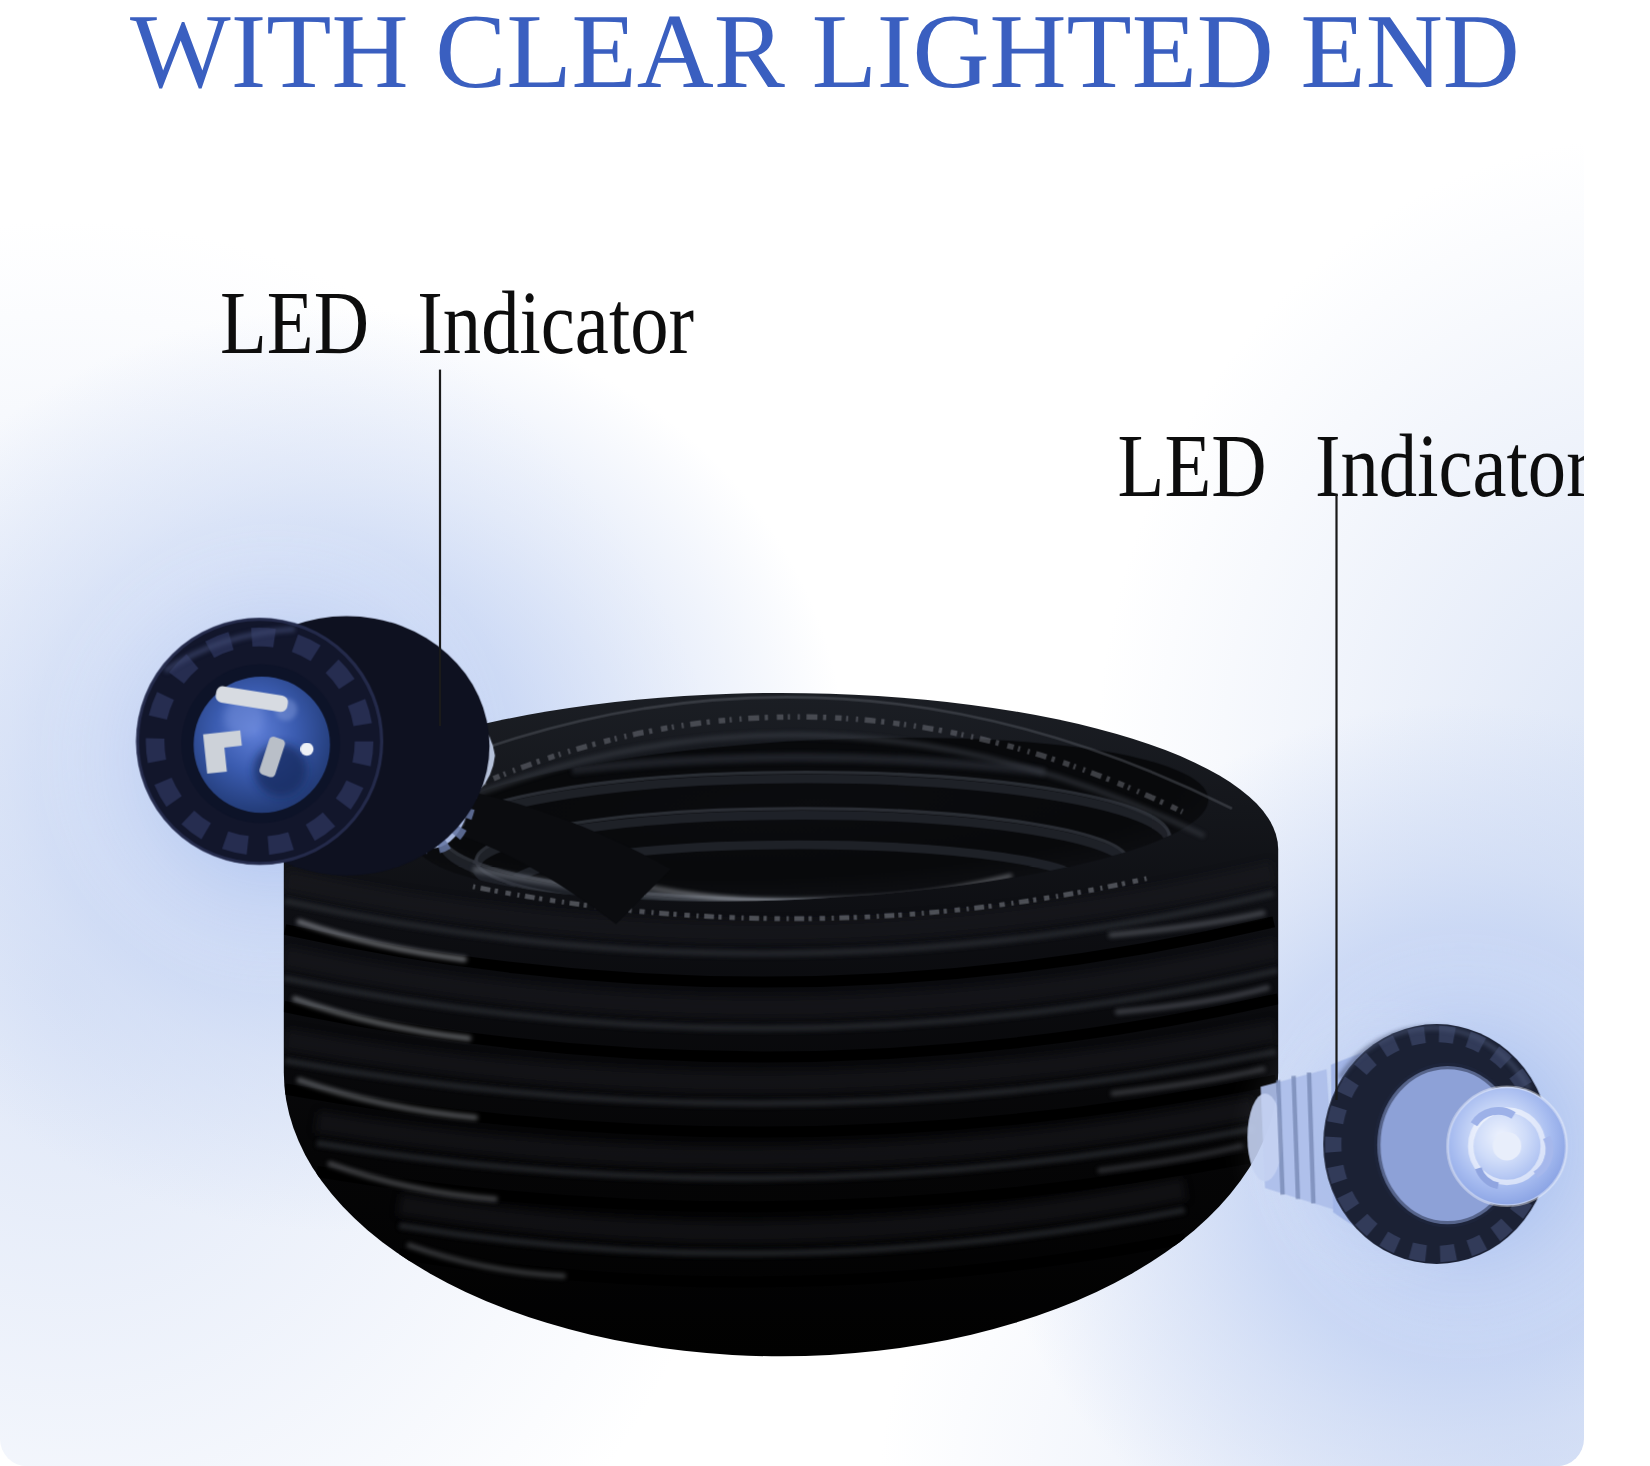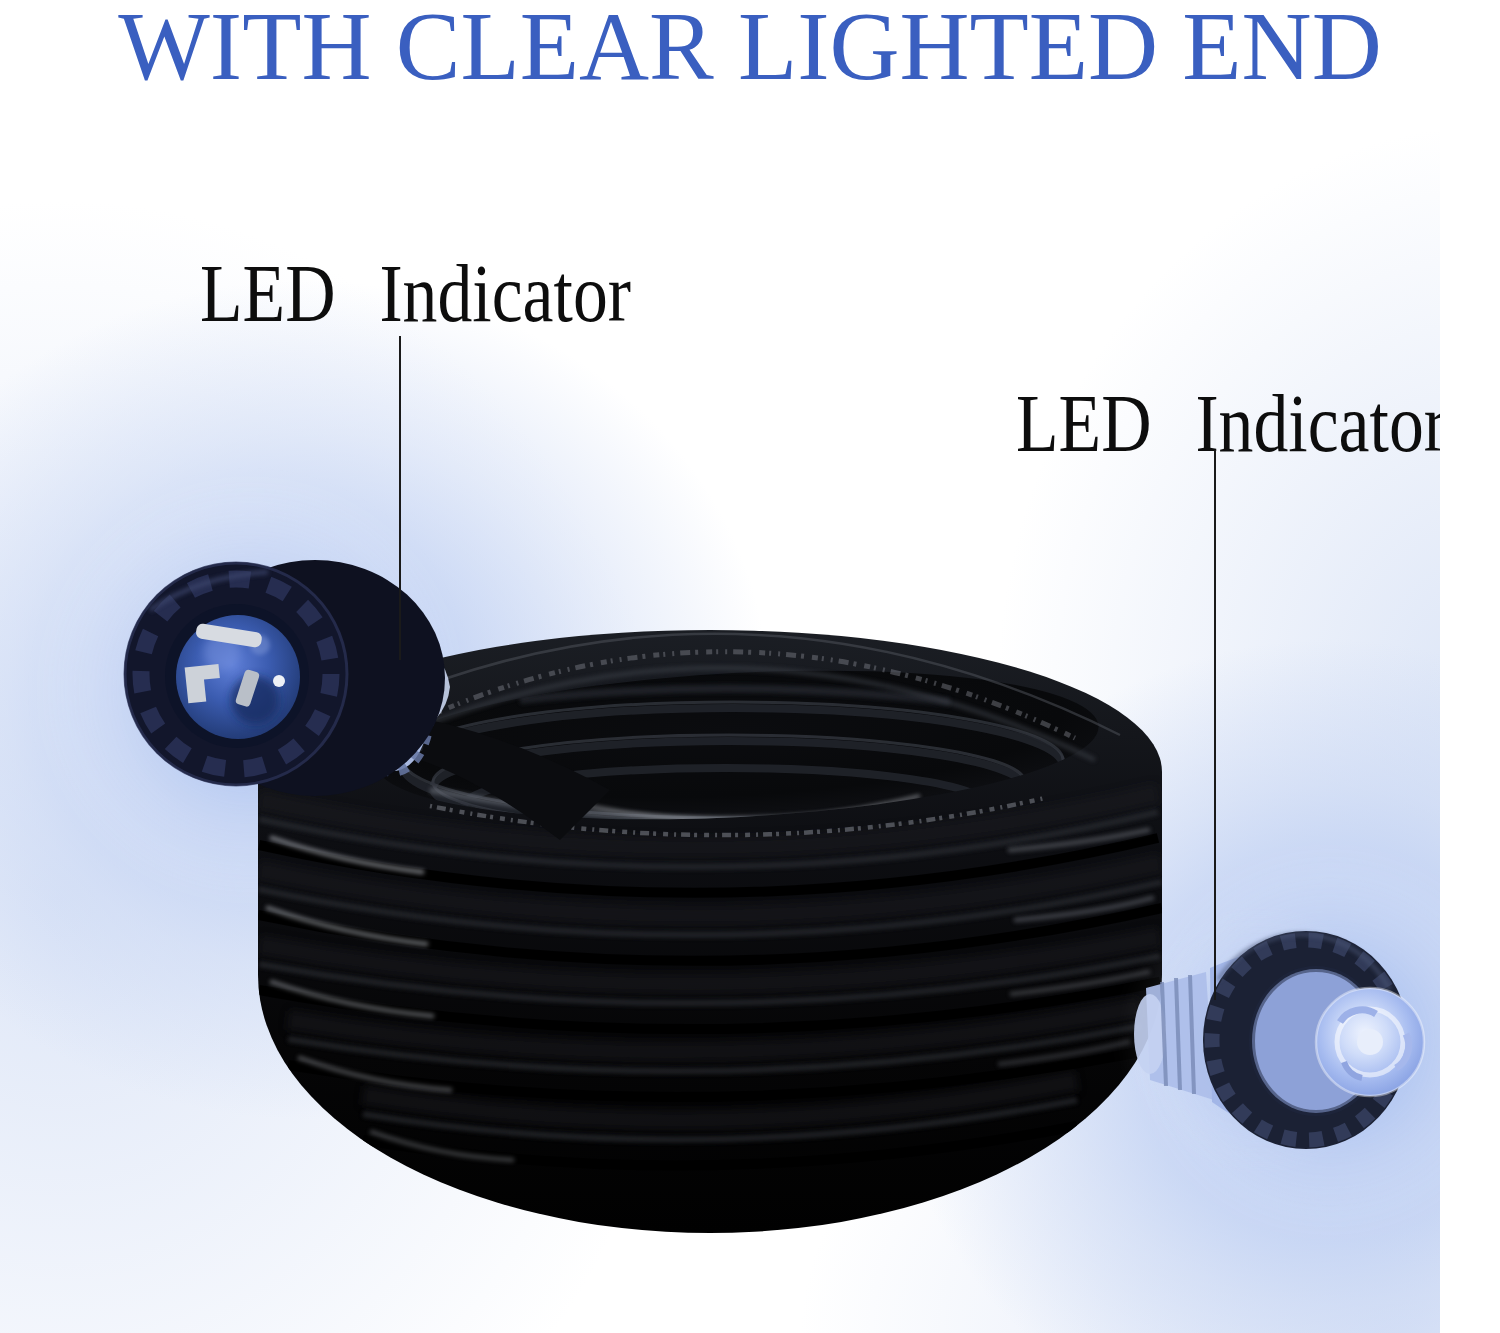--- a/index.html
+++ b/index.html
@@ -6,20 +6,21 @@
   .stage{
     position:relative;width:1440px;height:1333px;overflow:hidden;
     font-family:"Liberation Serif",serif;
     background:
       radial-gradient(620px 560px at 305px 700px, rgba(164,188,238,.85), rgba(197,212,243,.45) 48%, rgba(255,255,255,0) 75%),
       radial-gradient(560px 520px at 1330px 1045px, rgba(158,184,238,.9), rgba(193,209,242,.5) 50%, rgba(255,255,255,0) 78%),
       radial-gradient(900px 1000px at 60px 900px, rgba(208,220,244,.7), rgba(255,255,255,0) 70%),
       radial-gradient(700px 800px at 1500px 700px, rgba(205,218,243,.7), rgba(255,255,255,0) 72%),
       radial-gradient(800px 500px at 1400px 1333px, rgba(203,216,243,.65), rgba(255,255,255,0) 75%),
       #ffffff;
+    border-radius: 25px;
   }
   .headline{
     position:absolute;top:-2px;left:0;width:1500px;margin:0;
     text-align:center;font-size:97px;font-weight:normal;line-height:1;
     letter-spacing:0px;white-space:nowrap;
   }
   .callout-label{
     position:absolute;margin:0;font-size:82px;line-height:1;color:#0d0d0d;
     white-space:nowrap;word-spacing:.38em;
     transform:scaleX(.85);transform-origin:left top;

